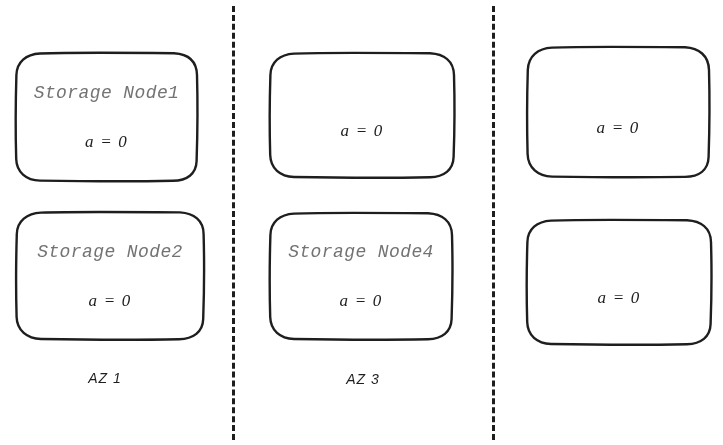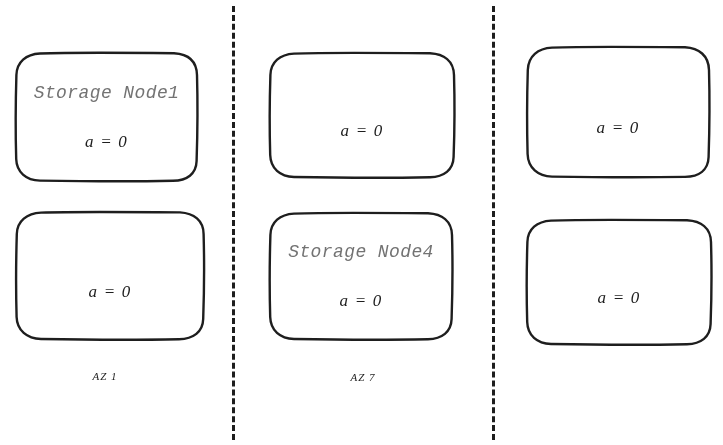--- a/index.html
+++ b/index.html
@@ -77,22 +77,22 @@
     font-size: 17px;
     font-style: italic;
     color: #1e1e1e;
     letter-spacing: 1.2px;
     white-space: nowrap;
     line-height: 1;
     margin-top: 31px;
   }
   .az-label {
     position: absolute;
-    font-family: Liberation Serif, serif;
-    font-size: 11px;
+    font-family: Liberation Sans, sans-serif;
+    font-size: 14px;
     font-style: italic;
     color: #1e1e1e;
     letter-spacing: 1px;
     white-space: nowrap;
     text-align: center;
     line-height: 1;
   }
 
   
   #node-1 { left: 14px;  top: 51px;  width: 185px; height: 132px; }
@@ -121,20 +121,21 @@
         <div class="node-title">Storage Node1</div>
         <div class="node-value">a = 0</div>
       </div>
     </div>
 
     <div class="node-box" id="node-2">
       <svg class="frame" viewBox="0 0 192 131" preserveAspectRatio="none">
         <path d="M27,2.6 C62,1.4 124,2.0 166,2.4 C180,3.2 189.4,10.5 189.6,24 C190.4,52 189.8,92 189.2,109 C188.8,122 179.4,128.8 165,129.2 C122,130 64,129.6 27,129 C13,128.6 3.0,120.4 2.6,107 C1.8,79 2.2,44 2.8,24 C3.2,11 13,3.3 27,2.6 Z" fill="none" stroke="#1e1e1e" stroke-width="2.4" stroke-linecap="round" stroke-linejoin="round"></path>
       </svg>
       <div class="txt-wrap">
+        <div class="node-title">Storage Node2</div>
         <div class="node-value">a = 0</div>
       </div>
     </div>
 
     <div class="az-label" id="az-1">AZ 1</div>
   </div>
 
   <div class="zone" id="zone-2"></div>
 
   <div class="node-box" id="node-3">
@@ -149,21 +150,21 @@
   <div class="node-box" id="node-4">
     <svg class="frame" viewBox="0 0 186 130" preserveAspectRatio="none">
       <path d="M26,2.6 C60,1.3 120,1.9 160,2.3 C174,3.1 183.6,10 184,24 C184.8,52 184.2,91 183.6,108 C183.2,121 174,127.8 160,128.2 C118,129 62,128.6 26,128 C12,127.6 2.6,119.4 2.2,106 C1.4,78 1.8,43 2.4,24 C2.8,11 12,3.3 26,2.6 Z" fill="none" stroke="#1e1e1e" stroke-width="2.4" stroke-linecap="round" stroke-linejoin="round"></path>
     </svg>
     <div class="txt-wrap">
       <div class="node-title">Storage Node4</div>
       <div class="node-value">a = 0</div>
     </div>
   </div>
 
-  <div class="az-label" id="az-2">AZ 7</div>
+  <div class="az-label" id="az-2">AZ 3</div>
 
   <div class="zone" id="zone-3"></div>
 
   <div class="node-box" id="node-5">
     <svg class="frame" viewBox="0 0 186 134" preserveAspectRatio="none">
       <path d="M27,2.6 C61,1.3 121,1.9 160,2.3 C174,3.1 183.6,10.5 184,25 C184.8,54 184.2,94 183.6,112 C183.2,125 174,131.6 160,131.9 C118,132.6 62,132.2 27,131.6 C13,131.2 3.0,122.8 2.6,109 C1.8,80 2.2,45 2.8,25 C3.2,11 13,3.3 27,2.6 Z" fill="none" stroke="#1e1e1e" stroke-width="2.4" stroke-linecap="round" stroke-linejoin="round"></path>
     </svg>
     <div class="txt-wrap">
       <div class="node-value">a = 0</div>
     </div>

